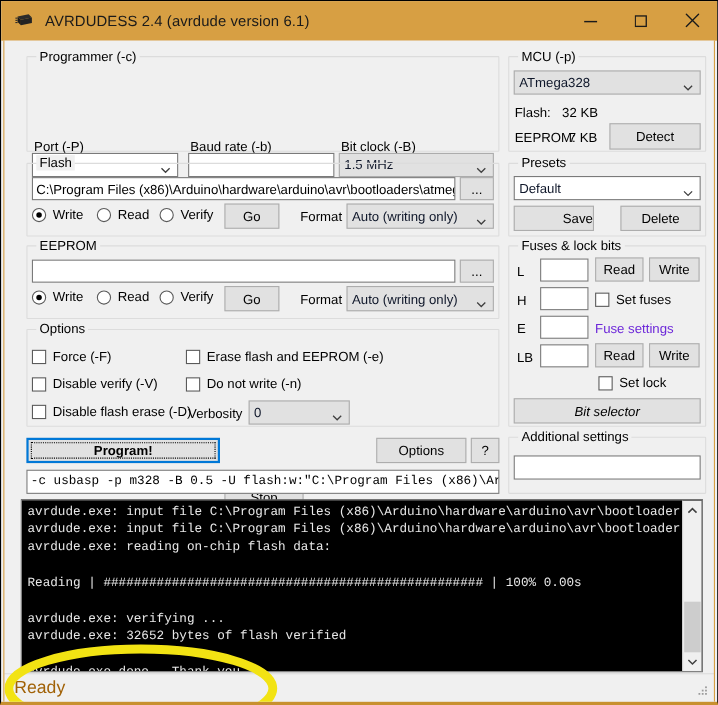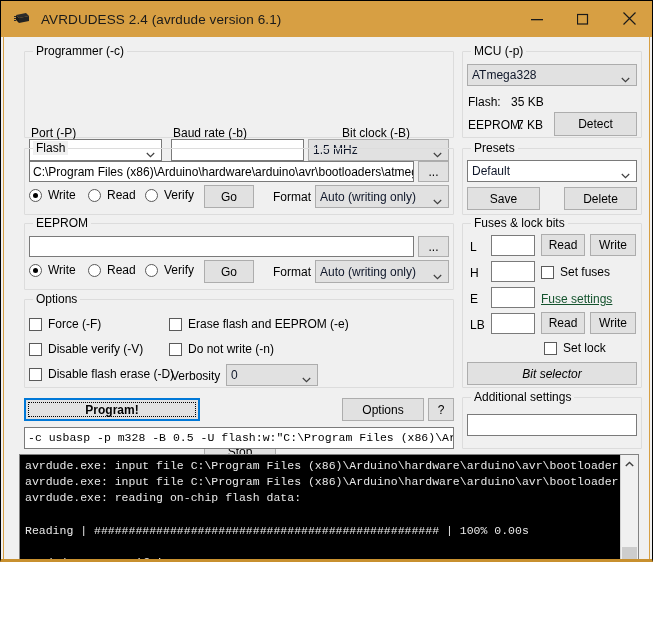--- a/index.html
+++ b/index.html
@@ -14,21 +14,21 @@
     font-size: 12px;
     color: #000000;
     overflow: hidden;
   }
 
   
   #window {
     position: absolute;
     left: 0; top: 0;
     width: 653px;
-    height: 562px;
+    height: 641px;
     box-sizing: border-box;
     background: #f0f0f0;
     border: 1px solid #000000;
     border-bottom: 3px solid #c8902f;
     overflow: hidden;
   }
   #window::before {
     
     content: "";
     position: absolute;
@@ -211,22 +211,21 @@
     width: 13px; height: 13px;
     border: 1px solid #5a5a5a;
     background: #fff;
     box-sizing: border-box;
     flex: none;
     margin-right: 6px;
   }
   .link {
     position: absolute;
     font-size: 12px;
-    color: #14532d;
-    text-decoration: underline;
+    color: #6d28d9;
     white-space: nowrap;
     cursor: pointer;
   }
 
   
   #console-wrap {
     position: absolute;
     box-sizing: border-box;
     border: 1px solid #828282;
     background: #000000;
@@ -339,21 +338,21 @@
       <span class="chev">
         <svg width="9" height="6" viewBox="0 0 9 6">
             <path d="M0.8 1 L4.5 4.6 L8.2 1" stroke="#404040" stroke-width="1.2" fill="none"></path>
           </svg>
       </span>
     </div>
     <div class="lbl" style="left:169px; top:89px;">Baud rate (-b)</div>
     <div class="tbox" style="left:167px; top:102px; width:133px; height:22px;">
       <span></span>
     </div>
-    <div class="lbl" style="left:306px; top:89px;margin-left:32px;">Bit clock (-B)</div>
+    <div class="lbl" style="left:306px; top:89px;">Bit clock (-B)</div>
     <div class="combo" style="left:304px; top:102px; width:141px; height:22px;">
       <span>1.5 MHz</span>
       <span class="chev">
         <svg width="9" height="6" viewBox="0 0 9 6">
             <path d="M0.8 1 L4.5 4.6 L8.2 1" stroke="#404040" stroke-width="1.2" fill="none"></path>
           </svg>
       </span>
     </div>
 
     <div class="gb" style="left:458px; top:14px; width:180px; height:87px;">
@@ -361,21 +360,21 @@
     </div>
     <div class="combo" style="left:463px; top:27px; width:170px; height:22px;">
       <span>ATmega328</span>
       <span class="chev">
         <svg width="9" height="6" viewBox="0 0 9 6">
             <path d="M0.8 1 L4.5 4.6 L8.2 1" stroke="#404040" stroke-width="1.2" fill="none"></path>
           </svg>
       </span>
     </div>
     <div class="lbl" style="left:464px; top:58px;">Flash:</div>
-    <div class="lbl" style="left:507px; top:58px;">35 KB</div>
+    <div class="lbl" style="left:507px; top:58px;">32 KB</div>
     <div class="lbl" style="left:464px; top:81px;">EEPROM:</div>
     <div class="lbl" style="left:513px; top:81px;">7 KB</div>
     <div class="btn" style="left:550px; top:75px; width:83px; height:24px;">
       <span>Detect</span>
     </div>
 
     <div class="gb" style="left:20px; top:111px; width:430px; height:67px;">
       <div class="gb-title">Flash</div>
     </div>
     <div class="tbox" style="left:25px; top:124px; width:385px; height:21px;">
@@ -447,21 +446,21 @@
       <div class="gb-title">Presets</div>
     </div>
     <div class="combo white" style="left:463px; top:123px; width:170px; height:22px;">
       <span>Default</span>
       <span class="chev">
         <svg width="9" height="6" viewBox="0 0 9 6">
             <path d="M0.8 1 L4.5 4.6 L8.2 1" stroke="#404040" stroke-width="1.2" fill="none"></path>
           </svg>
       </span>
     </div>
-    <div class="btn" style="left:463px; top:150px; width:73px; height:23px;">
+    <div class="btn" style="left:463px; top:150px; width:73px; height:23px;justify-content:flex-end;">
       <span>Save</span>
     </div>
     <div class="btn" style="left:560px; top:150px; width:73px; height:23px;">
       <span>Delete</span>
     </div>
 
     <div class="gb" style="left:458px; top:186px; width:180px; height:165px;">
       <div class="gb-title">Fuses &amp; lock bits</div>
     </div>
     <div class="lbl" style="left:466px; top:203px;">L</div>

